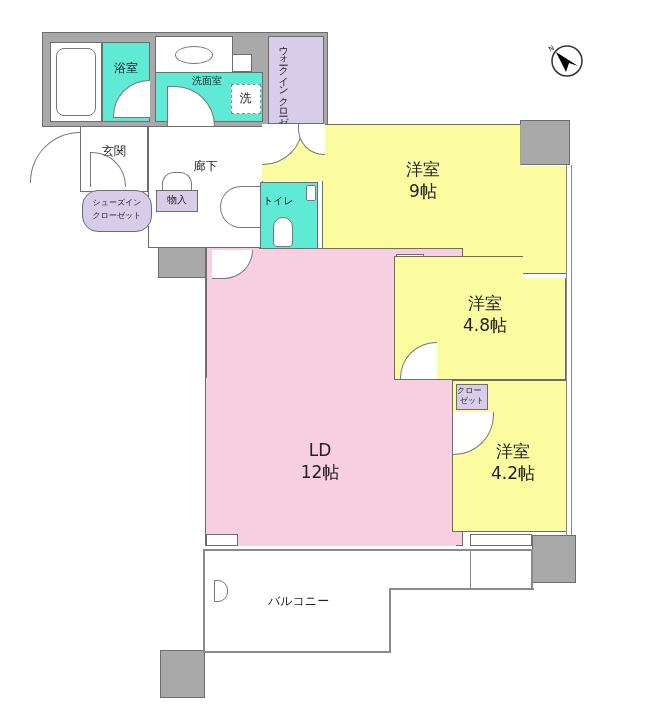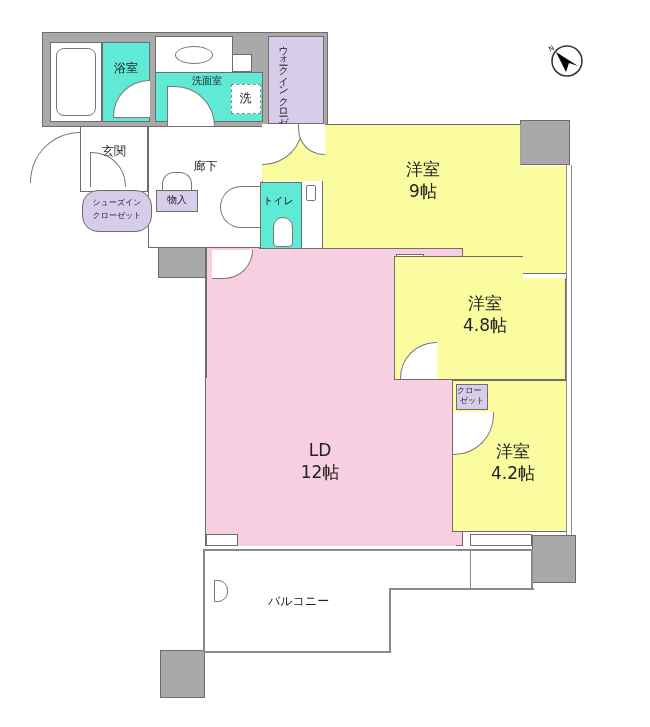--- a/index.html
+++ b/index.html
@@ -77,21 +77,21 @@
 </div>
 
 <div class="abs room yellow" style="left:322px;top:124px;width:248px;height:150px;clip-path:polygon(0 0,80% 0,80% 28%,100% 28%,100% 100%,0 100%);">
   <div class="lbl big" style="left:65px;width:70px;top:34px;">洋室</div>
   <div class="lbl big" style="left:65px;width:70px;top:56px;">9帖</div>
 </div>
 <div class="abs yellow" style="left:262px;top:124px;width:62px;height:57px;border-top:1px solid #6d6d6d;"></div>
 <div class="door" style="left:262px;top:124px;width:40px;height:40px;border-radius:0 0 40px 0;border-left:none;border-top:none;background:#fff;"></div>
 <div class="door" style="left:298px;top:124px;width:26px;height:30px;border-radius:0 0 0 26px;border-right:none;border-top:none;background:#fff;"></div>
 
-<div class="abs room blue" style="left:260px;top:182px;width:42px;height:68px;">
+<div class="abs room blue" style="left:260px;top:182px;width:58px;height:68px;">
   <div class="lbl sm" style="left:2px;top:12px;">トイレ</div>
   <div class="abs fixture" style="left:12px;top:34px;width:20px;height:30px;border-radius:10px 10px 4px 4px;"></div>
   <div class="abs fixture" style="left:45px;top:2px;width:10px;height:16px;border-radius:2px;"></div>
 </div>
 
 <div class="abs room pink" style="left:258px;top:256px;width:134px;height:70px;">
   <div class="lbl mid" style="left:20px;width:60px;top:20px;">K</div>
   <div class="lbl mid" style="left:20px;width:60px;top:38px;">3.4帖</div>
 </div>
 <div class="abs dashed" style="left:353px;top:260px;width:32px;height:32px;">

